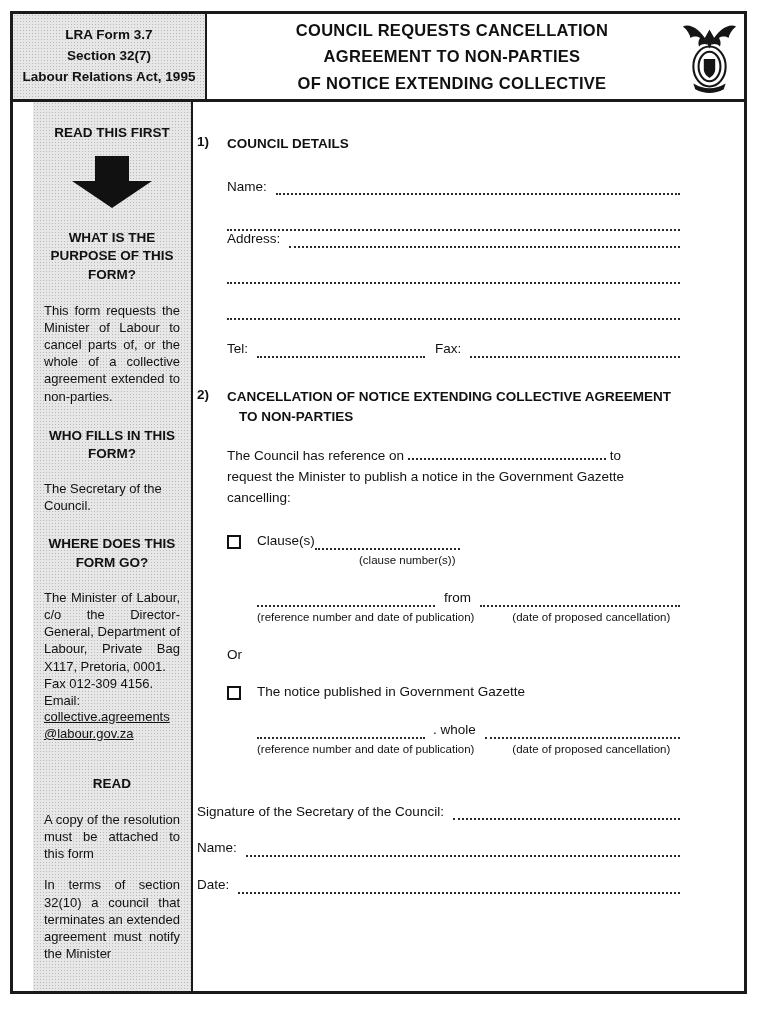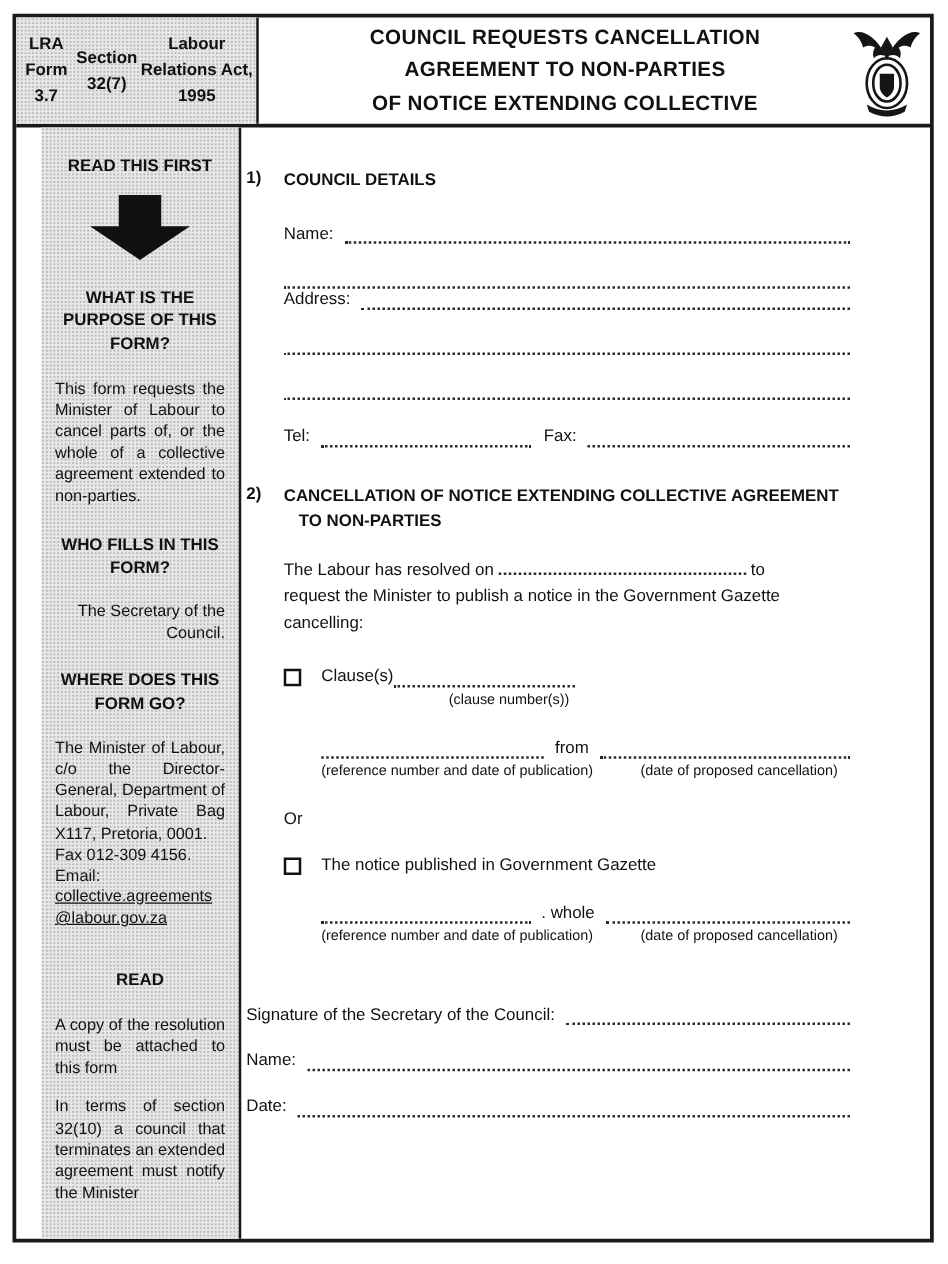--- a/index.html
+++ b/index.html
@@ -19,21 +19,21 @@
   }
   .gray-tex {
     background-color: #e7e7e7;
     background-image: radial-gradient(#b9b9b9 0.6px, rgba(0,0,0,0) 0.7px);
     background-size: 3px 3px;
   }
   
   .header { display: flex; height: 88px; border-bottom: 3px solid #1a1a1a; flex: none; }
   .header-left {
     width: 194px; border-right: 2px solid #1a1a1a;
-    display: flex; flex-direction: row; justify-content: center; align-items: center;
+    display: flex; flex-direction: column; justify-content: center; align-items: center;
     font-weight: bold; font-size: 13.5px; line-height: 1.55; text-align: center;
   }
   .header-main { flex: 1; position: relative; display: flex; align-items: center; }
   .title-block {
     width: 450px; margin-left: 20px; text-align: center;
     font-weight: bold; font-size: 16.5px; line-height: 1.6; letter-spacing: 0.3px;
   }
   .emblem { position: absolute; right: 6px; top: 4px; }
   
   .body { flex: 1; display: flex; min-height: 0; }
@@ -108,21 +108,21 @@
       <div class="sb-h" style="margin-top:6px">READ THIS FIRST</div>
       <div class="arrow-wrap">
         <svg width="80" height="52" viewBox="0 0 80 52">
             <path d="M23 0 h34 v25 h23 L40 52 0 25 h23 z" fill="#111"></path>
           </svg>
       </div>
       <div class="sb-h">WHAT IS THE PURPOSE OF THIS FORM?</div>
       <div class="sb-p" style="margin-top:18px">This form requests the Minister of Labour to cancel parts of, or the whole of a collective agreement extended to non-parties.</div>
 
       <div class="sb-h" style="margin-top:22px">WHO FILLS IN THIS FORM?</div>
-      <div class="sb-p" style="margin-top:17px;text-align:right">The Secretary of the Council.</div>
+      <div class="sb-p" style="margin-top:17px;text-align:left">The Secretary of the Council.</div>
 
       <div class="sb-h" style="margin-top:21px">WHERE DOES THIS FORM GO?</div>
       <div class="sb-p" style="margin-top:17px">The Minister of Labour, c/o the Director-General, Department of Labour, Private Bag X117, Pretoria, 0001.</div>
       <div class="sb-p" style="margin-top:0;text-align:left">Fax 012-309 4156.</div>
       <div class="sb-p" style="margin-top:0;text-align:left">Email:</div>
       <div class="email-link">collective.agreements@labour.gov.za</div>
 
       <div class="sb-h" style="margin-top:32px">READ</div>
       <div class="sb-p" style="margin-top:18px">A copy of the resolution must be attached to this form</div>
       <div class="sb-p" style="margin-top:14px">In terms of section 32(10) a council that terminates an extended agreement must notify the Minister</div>
@@ -159,21 +159,21 @@
         <span class="dots fixed" style="width:168px"></span>
         <span class="lbl" style="margin-left:10px">Fax:</span>
         <span class="dots"></span>
       </div>
 
       <div class="sec-head" style="margin-top:29px">
         <span class="sec-num">2)</span>
         <span class="sec-title">CANCELLATION OF NOTICE EXTENDING COLLECTIVE AGREEMENT TO NON-PARTIES</span>
       </div>
 
-      <p class="sentence indent1" style="margin-top:20px"><span>The Labour has resolved on</span> <span class="inline-dots"></span> <span>to request the Minister to publish a notice in the Government Gazette cancelling:</span></p>
+      <p class="sentence indent1" style="margin-top:20px"><span>The Council has reference on</span> <span class="inline-dots"></span> <span>to request the Minister to publish a notice in the Government Gazette cancelling:</span></p>
 
       <div class="chkrow indent1" style="margin-top:24px">
         <span class="checkbox"></span>
         <span class="lbl">Clause(s)</span>
         <span class="dots fixed" style="width:145px"></span>
       </div>
       <div class="caption indent2" style="margin-top:3px;padding-left:162px">(clause number(s))</div>
 
 
       <div class="row indent2" style="margin-top:23px">

